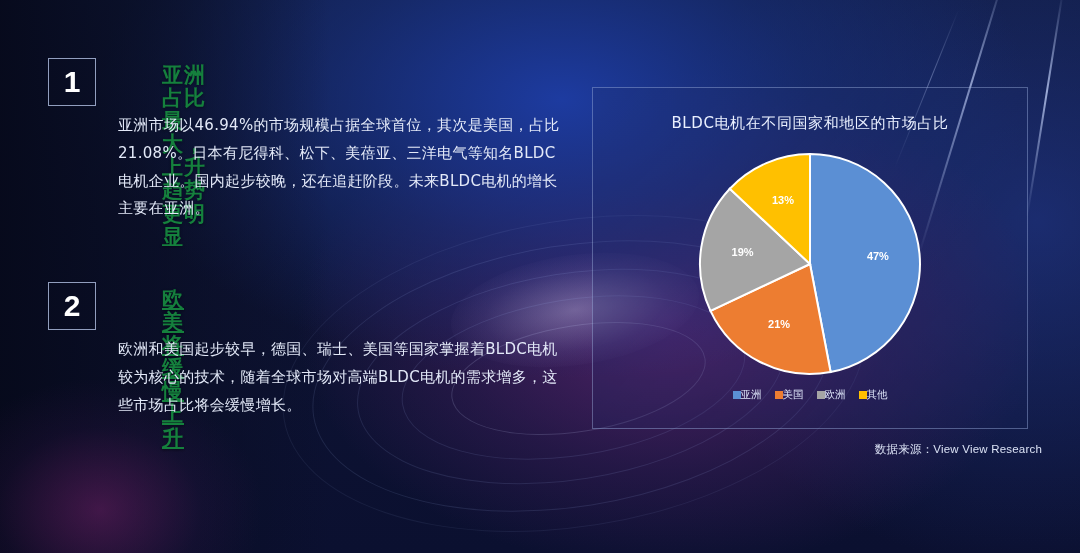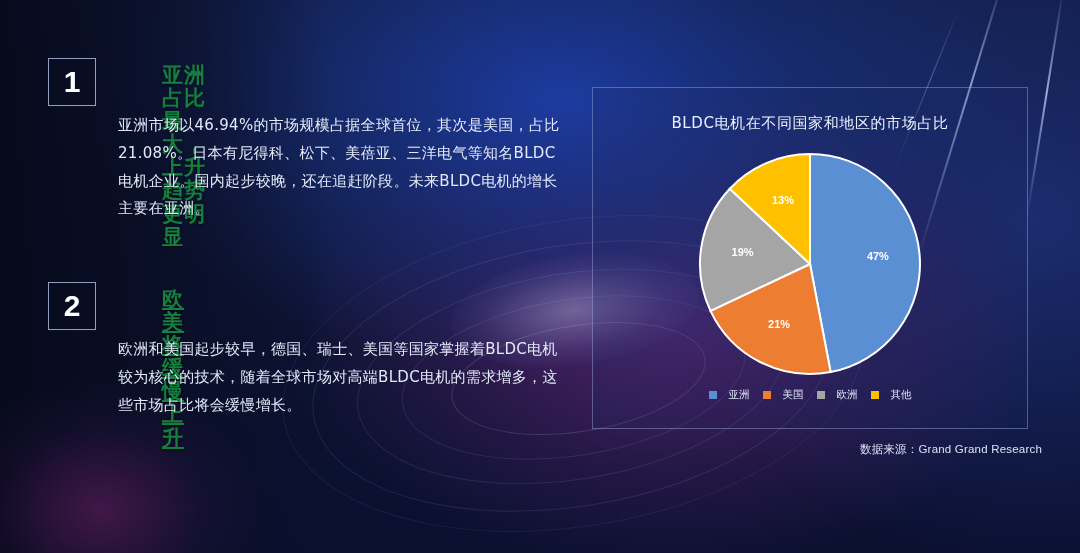--- a/index.html
+++ b/index.html
@@ -148,21 +148,21 @@
   }
   .pie-svg { display:block; width: 228px; height: 228px; }
   .pie-label {
     font-size: 11px; font-weight: 700; fill: #ffffff;
     font-family: "Liberation Sans", sans-serif;
   }
   .legend {
     position:absolute; left:0; top: 300px; width:100%;
     display:flex; justify-content:center; align-items:center; gap: 13px;
   }
-  .legend-item { display:flex; align-items:center; gap:12px; }
+  .legend-item { display:flex; align-items:center; gap:0; }
   .legend-swatch { width: 8px; height: 8px; display:inline-block; }
   .legend-label { font-size: 10.5px; color: #dfe6fa; font-family:"DejaVu Sans", sans-serif; }
 
   .source-note {
     position:absolute; right: 38px; top: 442px;
     font-size: 11.5px; color: #dbe2f5; letter-spacing:.2px;
     font-family: "DejaVu Sans", sans-serif;
   }
   .source-note .src-val { font-family: "Liberation Sans", sans-serif; }
 </style>
@@ -239,17 +239,17 @@
           <span class="legend-label">欧洲</span>
         </div>
         <div class="legend-item">
           <span class="legend-swatch" style="background: rgb(255, 192, 0);"></span>
           <span class="legend-label">其他</span>
         </div>
       </div>
   </div>
 
   <div class="source-note">
-    <span>数据来源：</span><span class="src-val">Grand Grand Research</span>
+    <span>数据来源：</span><span class="src-val">View View Research</span>
   </div>
 
 
 </div>
 
 </body></html>

